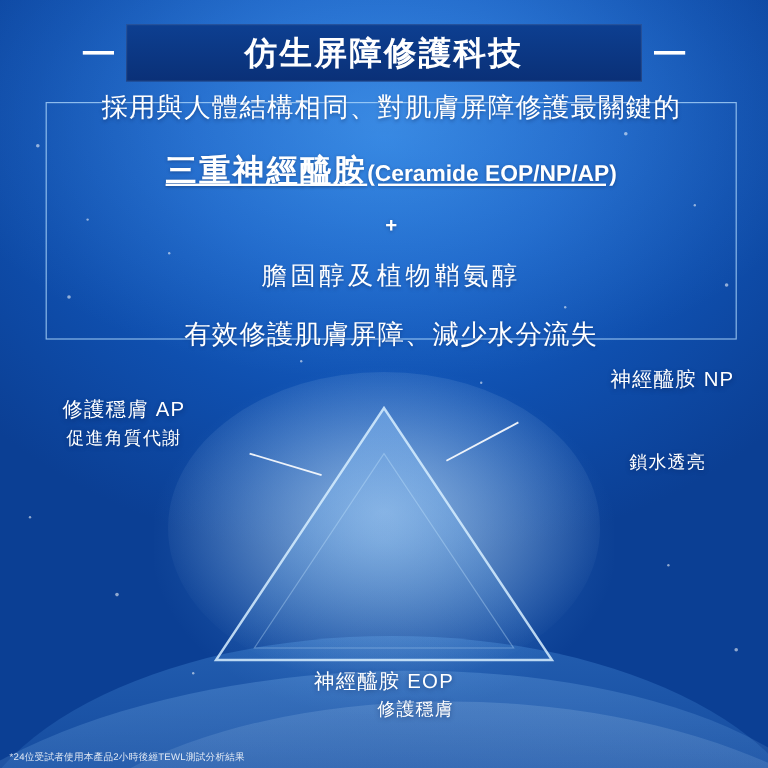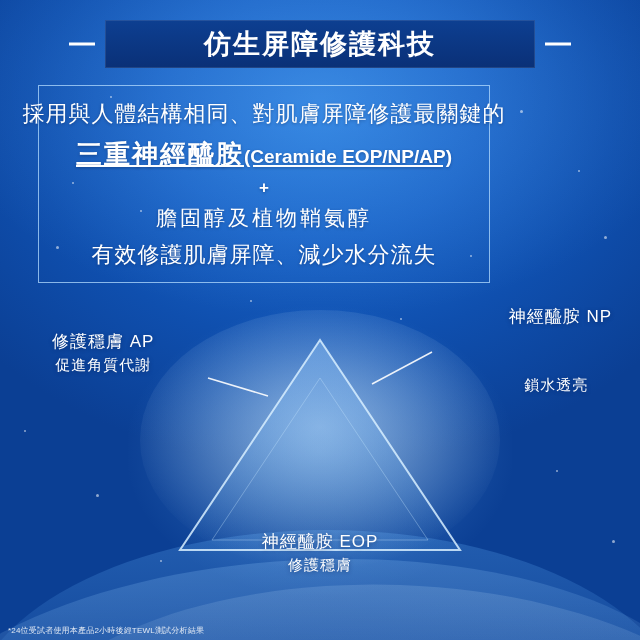--- a/index.html
+++ b/index.html
@@ -85,29 +85,29 @@
     font-weight: bold;
     letter-spacing: 2px;
     white-space: nowrap;
   }
 
   
   .textbox {
     position: absolute;
     left: 38px;
     top: 85px;
-    width: 452px;
+    width: 576px;
     height: 198px;
     border: 1px solid rgba(180,220,255,0.75);
     box-sizing: border-box;
     display: flex;
     flex-direction: column;
     align-items: center;
     justify-content: center;
-    gap: 8px;
+    gap: 20px;
   }
   .tb-line {
     color: #ffffff;
     text-align: center;
     white-space: nowrap;
     text-shadow: 0 1px 3px rgba(0,20,60,0.35);
   }
   .line1 { font-size: 22px; letter-spacing: 1px; }
   .line2 { font-size: 26px; font-weight: bold; letter-spacing: 2px; text-decoration: underline; }
   .line2 .sub { font-size: 19px; font-weight: bold; letter-spacing: 0px; }
@@ -139,21 +139,21 @@
   .label .sub {
     font-size: 15px;
     letter-spacing: 1px;
     display: block;
     margin-top: 3px;
   }
   .label-ap { left: 52px; top: 330px; text-align: left; }
   .label-ap .sub { text-align: center; }
   .label-np { right: 28px; top: 305px; text-align: right; }
   .label-np .sub { text-align: center; margin-right: 8px; margin-top: 48px; }
-  .label-eop { left: 50%; transform: translateX(-50%); top: 530px; text-align: center; }
+  .label-eop { left: 50%; transform: translateX(-50%); top: 556px; text-align: right; }
 
   .footnote {
     position: absolute;
     left: 8px;
     bottom: 4px;
     color: rgba(255,255,255,0.85);
     font-size: 8px;
     letter-spacing: 0.2px;
     white-space: nowrap;
   }

